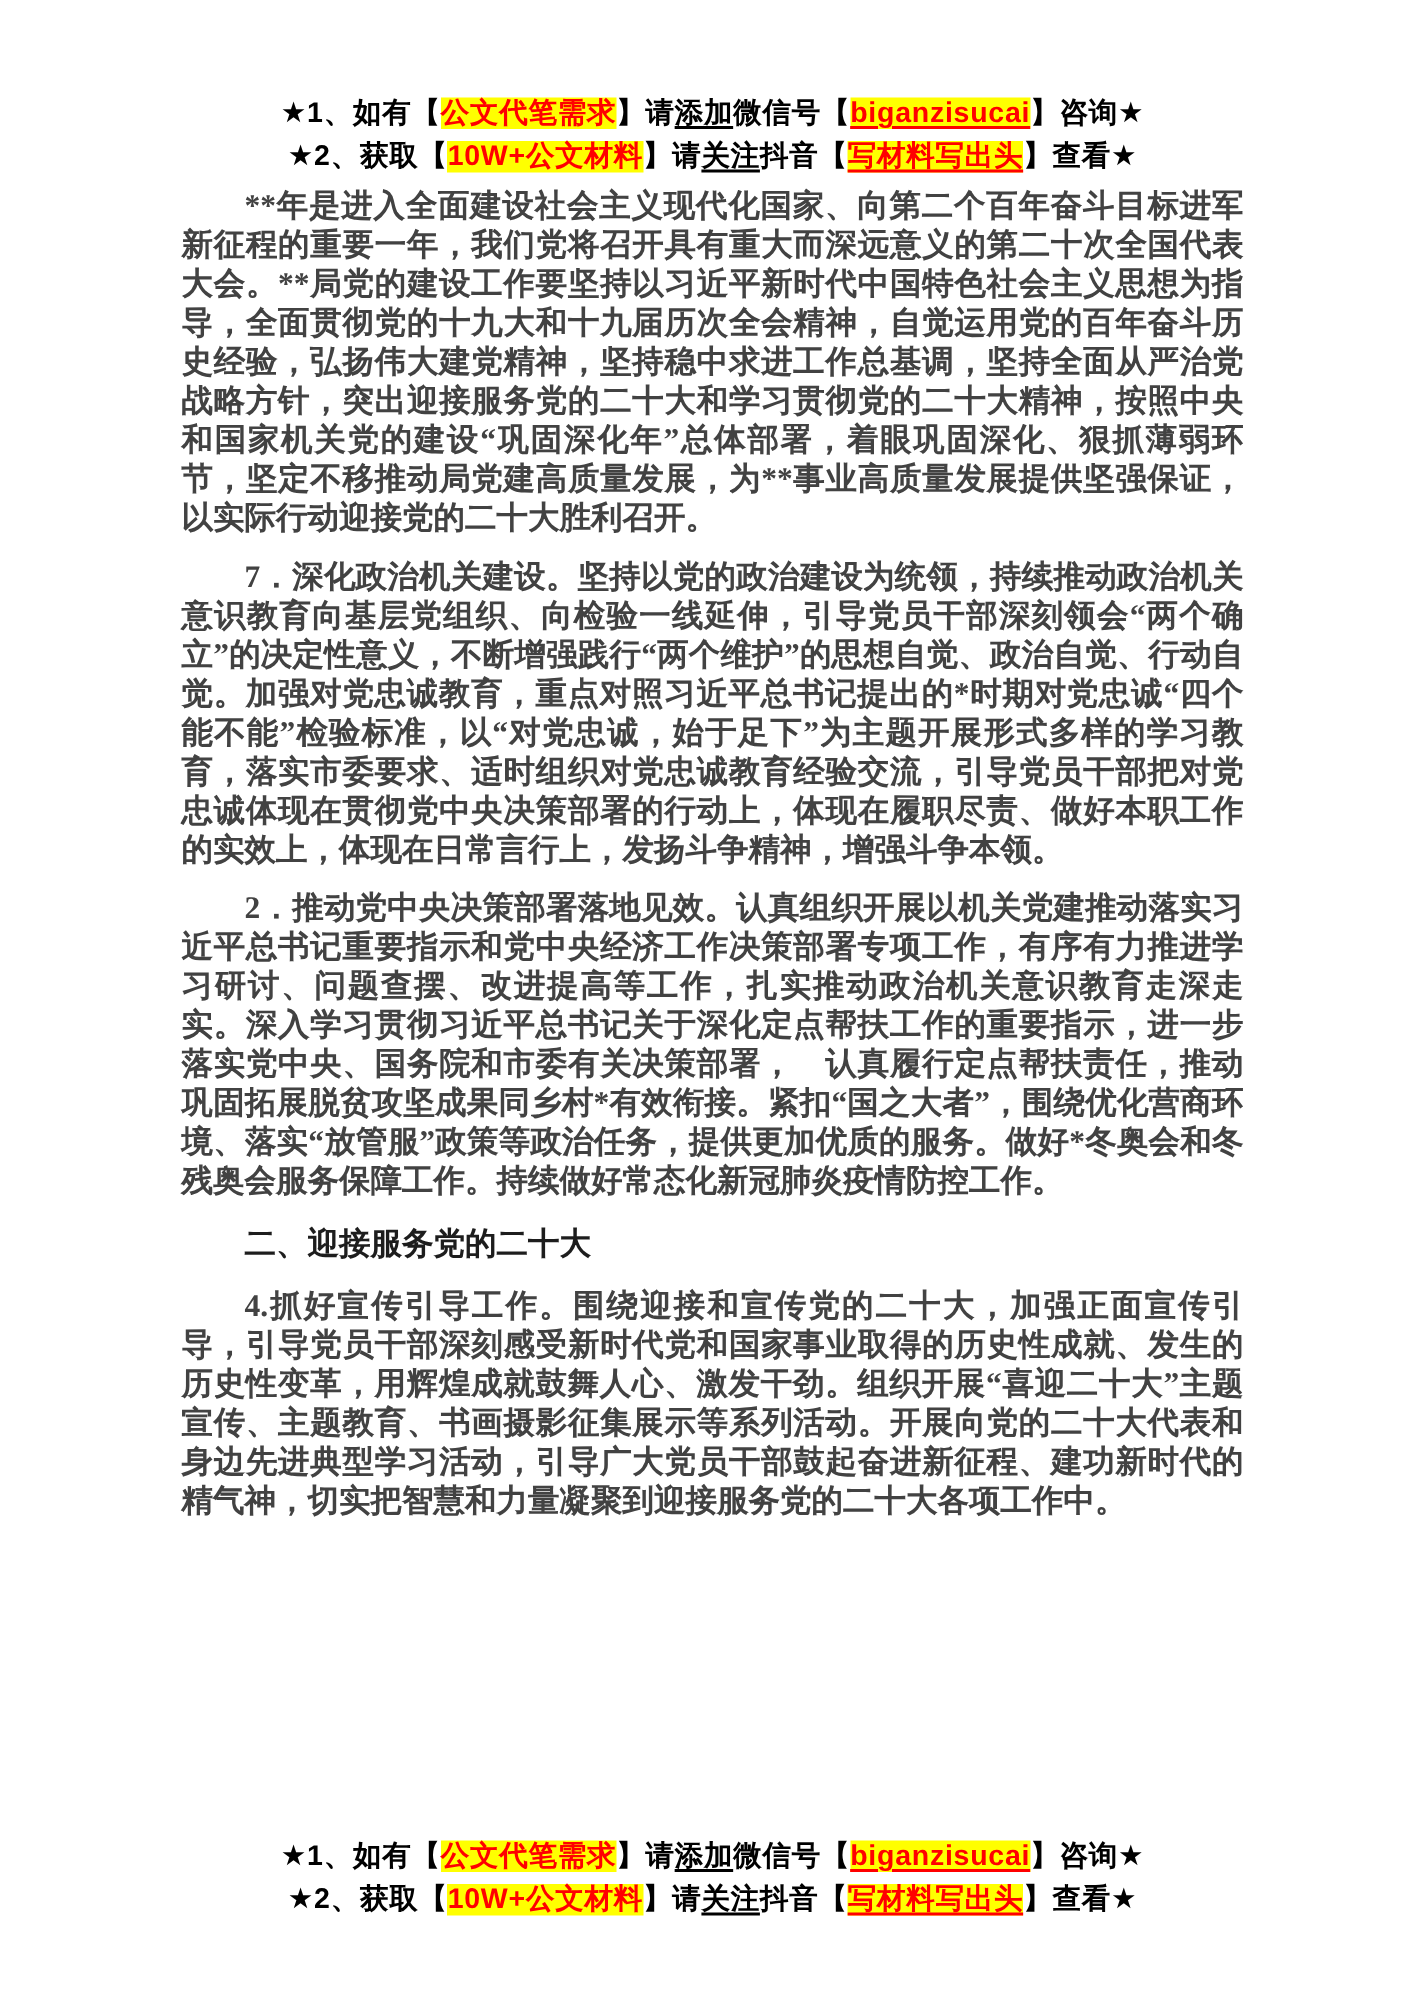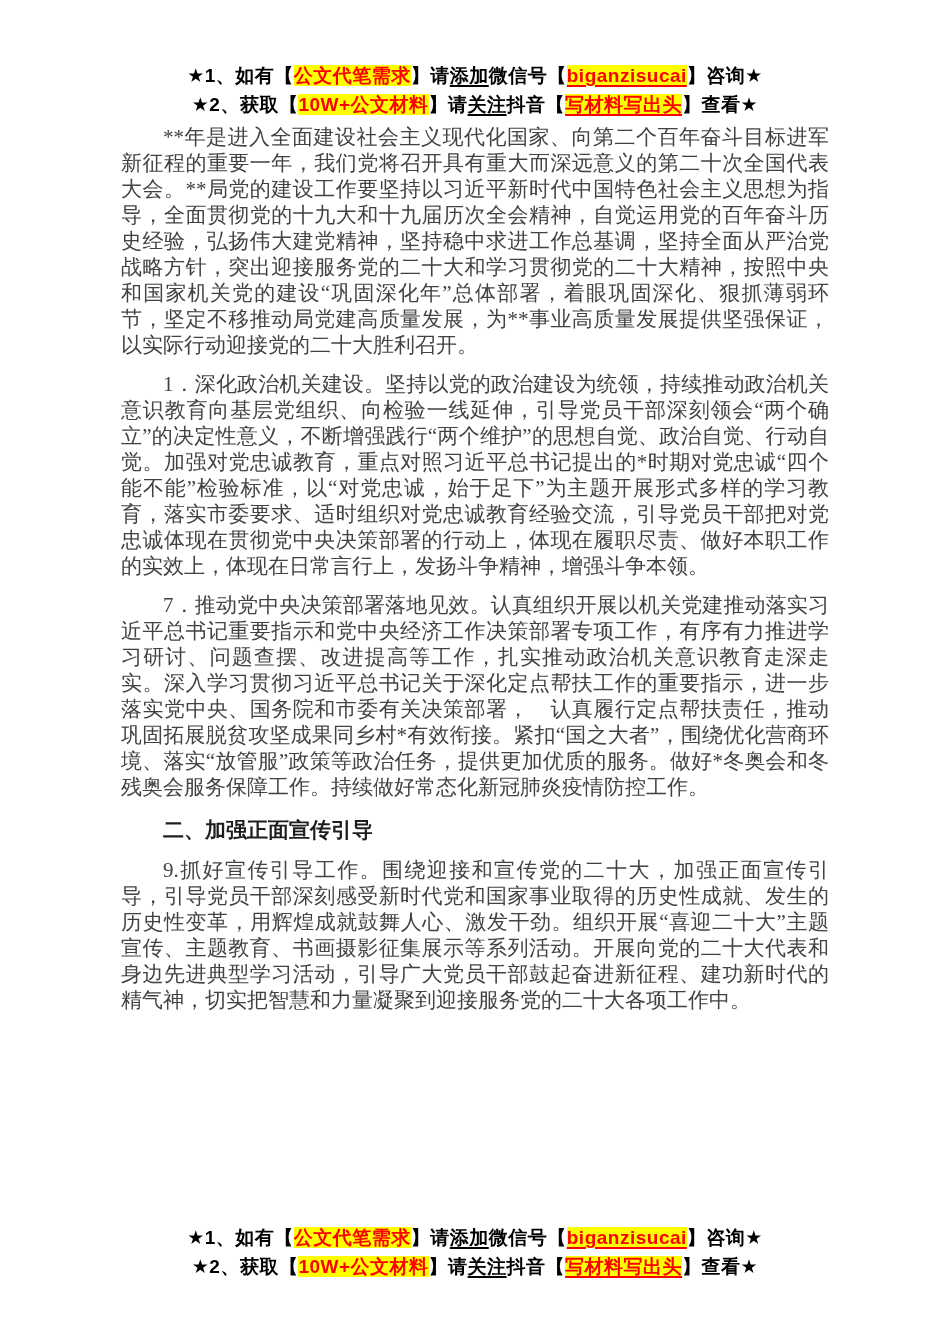--- a/index.html
+++ b/index.html
@@ -46,20 +46,21 @@
     width: 708px;
     color: var(--body-text, #424242);
     font-family: "Liberation Serif", "DejaVu Serif", serif;
     font-size: 21px;
     line-height: 26px;
     text-align: justify;
   }
   .para {
     margin: 0 0 13px 0;
     text-indent: 2em;
+    font-weight: bold;
   }
   .heading {
     margin: 17px 0 14px 0;
     text-indent: 2em;
     font-family: "Liberation Sans", "DejaVu Sans", sans-serif;
     font-weight: 700;
     font-size: 21px;
     line-height: 26px;
     color: var(--heading-text, #1d1d1d);
   }
@@ -70,25 +71,25 @@
 <div class="page">
 
   <header class="promo promo-header">
     <div class="promo-line"><span>★1、如有【</span><span class="hl">公文代笔需求</span><span>】请</span><span class="u">添加</span><span>微信号【</span><span class="hl u">biganzisucai</span><span>】咨询★</span></div>
     <div class="promo-line"><span>★2、获取【</span><span class="hl">10W+公文材料</span><span>】请</span><span class="u">关注</span><span>抖音【</span><span class="hl u">写材料写出头</span><span>】查看★</span></div>
   </header>
 
   <main class="doc">
     <p class="para">**年是进入全面建设社会主义现代化国家、向第二个百年奋斗目标进军新征程的重要一年，我们党将召开具有重大而深远意义的第二十次全国代表大会。**局党的建设工作要坚持以习近平新时代中国特色社会主义思想为指导，全面贯彻党的十九大和十九届历次全会精神，自觉运用党的百年奋斗历史经验，弘扬伟大建党精神，坚持稳中求进工作总基调，坚持全面从严治党战略方针，突出迎接服务党的二十大和学习贯彻党的二十大精神，按照中央和国家机关党的建设“巩固深化年”总体部署，着眼巩固深化、狠抓薄弱环节，坚定不移推动局党建高质量发展，为**事业高质量发展提供坚强保证，以实际行动迎接党的二十大胜利召开。</p>
 
-    <p class="para">1．深化政治机关建设。坚持以党的政治建设为统领，持续推动政治机关意识教育向基层党组织、向检验一线延伸，引导党员干部深刻领会“两个确立”的决定性意义，不断增强践行“两个维护”的思想自觉、政治自觉、行动自觉。加强对党忠诚教育，重点对照习近平总书记提出的*时期对党忠诚“四个能不能”检验标准，以“对党忠诚，始于足下”为主题开展形式多样的学习教育，落实市委要求、适时组织对党忠诚教育经验交流，引导党员干部把对党忠诚体现在贯彻党中央决策部署的行动上，体现在履职尽责、做好本职工作的实效上，体现在日常言行上，发扬斗争精神，增强斗争本领。</p>
-    <p class="para">7．推动党中央决策部署落地见效。认真组织开展以机关党建推动落实习近平总书记重要指示和党中央经济工作决策部署专项工作，有序有力推进学习研讨、问题查摆、改进提高等工作，扎实推动政治机关意识教育走深走实。深入学习贯彻习近平总书记关于深化定点帮扶工作的重要指示，进一步落实党中央、国务院和市委有关决策部署，　认真履行定点帮扶责任，推动巩固拓展脱贫攻坚成果同乡村*有效衔接。紧扣“国之大者”，围绕优化营商环境、落实“放管服”政策等政治任务，提供更加优质的服务。做好*冬奥会和冬残奥会服务保障工作。持续做好常态化新冠肺炎疫情防控工作。</p>
+    <p class="para">7．深化政治机关建设。坚持以党的政治建设为统领，持续推动政治机关意识教育向基层党组织、向检验一线延伸，引导党员干部深刻领会“两个确立”的决定性意义，不断增强践行“两个维护”的思想自觉、政治自觉、行动自觉。加强对党忠诚教育，重点对照习近平总书记提出的*时期对党忠诚“四个能不能”检验标准，以“对党忠诚，始于足下”为主题开展形式多样的学习教育，落实市委要求、适时组织对党忠诚教育经验交流，引导党员干部把对党忠诚体现在贯彻党中央决策部署的行动上，体现在履职尽责、做好本职工作的实效上，体现在日常言行上，发扬斗争精神，增强斗争本领。</p>
+    <p class="para">2．推动党中央决策部署落地见效。认真组织开展以机关党建推动落实习近平总书记重要指示和党中央经济工作决策部署专项工作，有序有力推进学习研讨、问题查摆、改进提高等工作，扎实推动政治机关意识教育走深走实。深入学习贯彻习近平总书记关于深化定点帮扶工作的重要指示，进一步落实党中央、国务院和市委有关决策部署，　认真履行定点帮扶责任，推动巩固拓展脱贫攻坚成果同乡村*有效衔接。紧扣“国之大者”，围绕优化营商环境、落实“放管服”政策等政治任务，提供更加优质的服务。做好*冬奥会和冬残奥会服务保障工作。持续做好常态化新冠肺炎疫情防控工作。</p>
 
-    <h2 class="heading">二、加强正面宣传引导</h2>
-    <p class="para">9.抓好宣传引导工作。围绕迎接和宣传党的二十大，加强正面宣传引导，引导党员干部深刻感受新时代党和国家事业取得的历史性成就、发生的历史性变革，用辉煌成就鼓舞人心、激发干劲。组织开展“喜迎二十大”主题宣传、主题教育、书画摄影征集展示等系列活动。开展向党的二十大代表和身边先进典型学习活动，引导广大党员干部鼓起奋进新征程、建功新时代的精气神，切实把智慧和力量凝聚到迎接服务党的二十大各项工作中。</p>
+    <h2 class="heading">二、迎接服务党的二十大</h2>
+    <p class="para">4.抓好宣传引导工作。围绕迎接和宣传党的二十大，加强正面宣传引导，引导党员干部深刻感受新时代党和国家事业取得的历史性成就、发生的历史性变革，用辉煌成就鼓舞人心、激发干劲。组织开展“喜迎二十大”主题宣传、主题教育、书画摄影征集展示等系列活动。开展向党的二十大代表和身边先进典型学习活动，引导广大党员干部鼓起奋进新征程、建功新时代的精气神，切实把智慧和力量凝聚到迎接服务党的二十大各项工作中。</p>
   </main>
 
   <footer class="promo promo-footer">
     <div class="promo-line"><span>★1、如有【</span><span class="hl">公文代笔需求</span><span>】请</span><span class="u">添加</span><span>微信号【</span><span class="hl u">biganzisucai</span><span>】咨询★</span></div>
     <div class="promo-line"><span>★2、获取【</span><span class="hl">10W+公文材料</span><span>】请</span><span class="u">关注</span><span>抖音【</span><span class="hl u">写材料写出头</span><span>】查看★</span></div>
   </footer>
 
 </div>
 
 </body></html>

